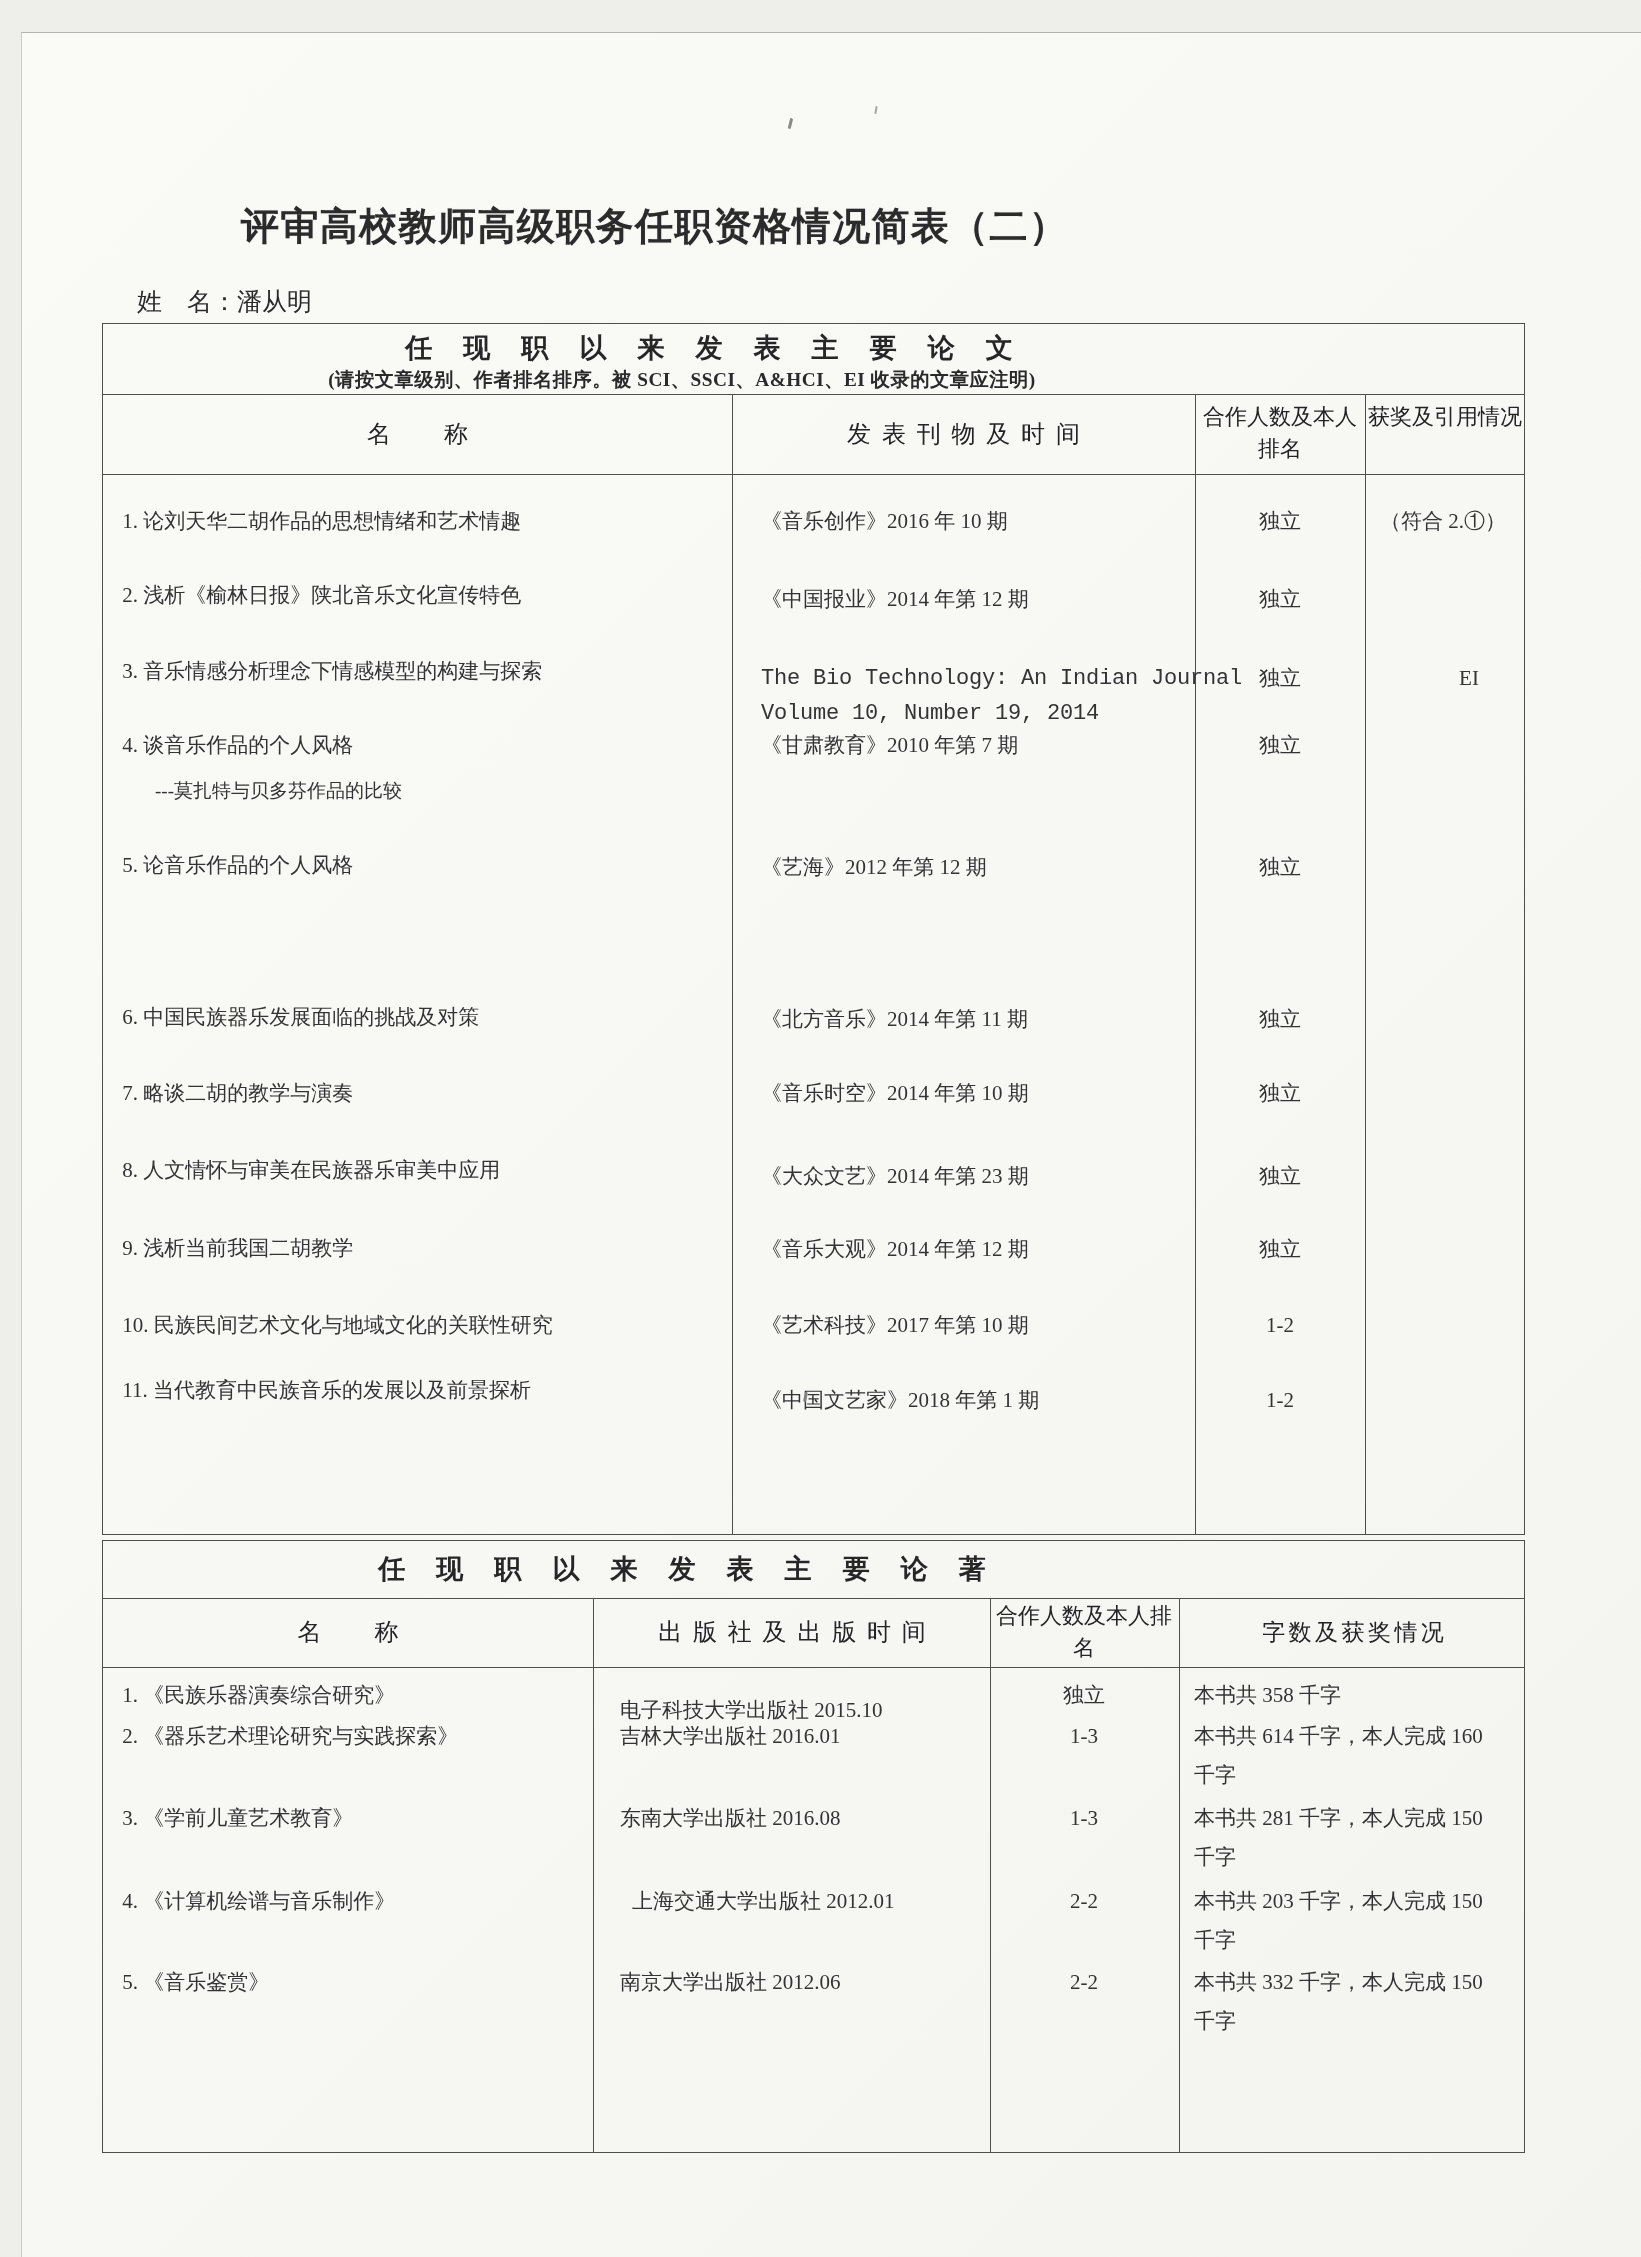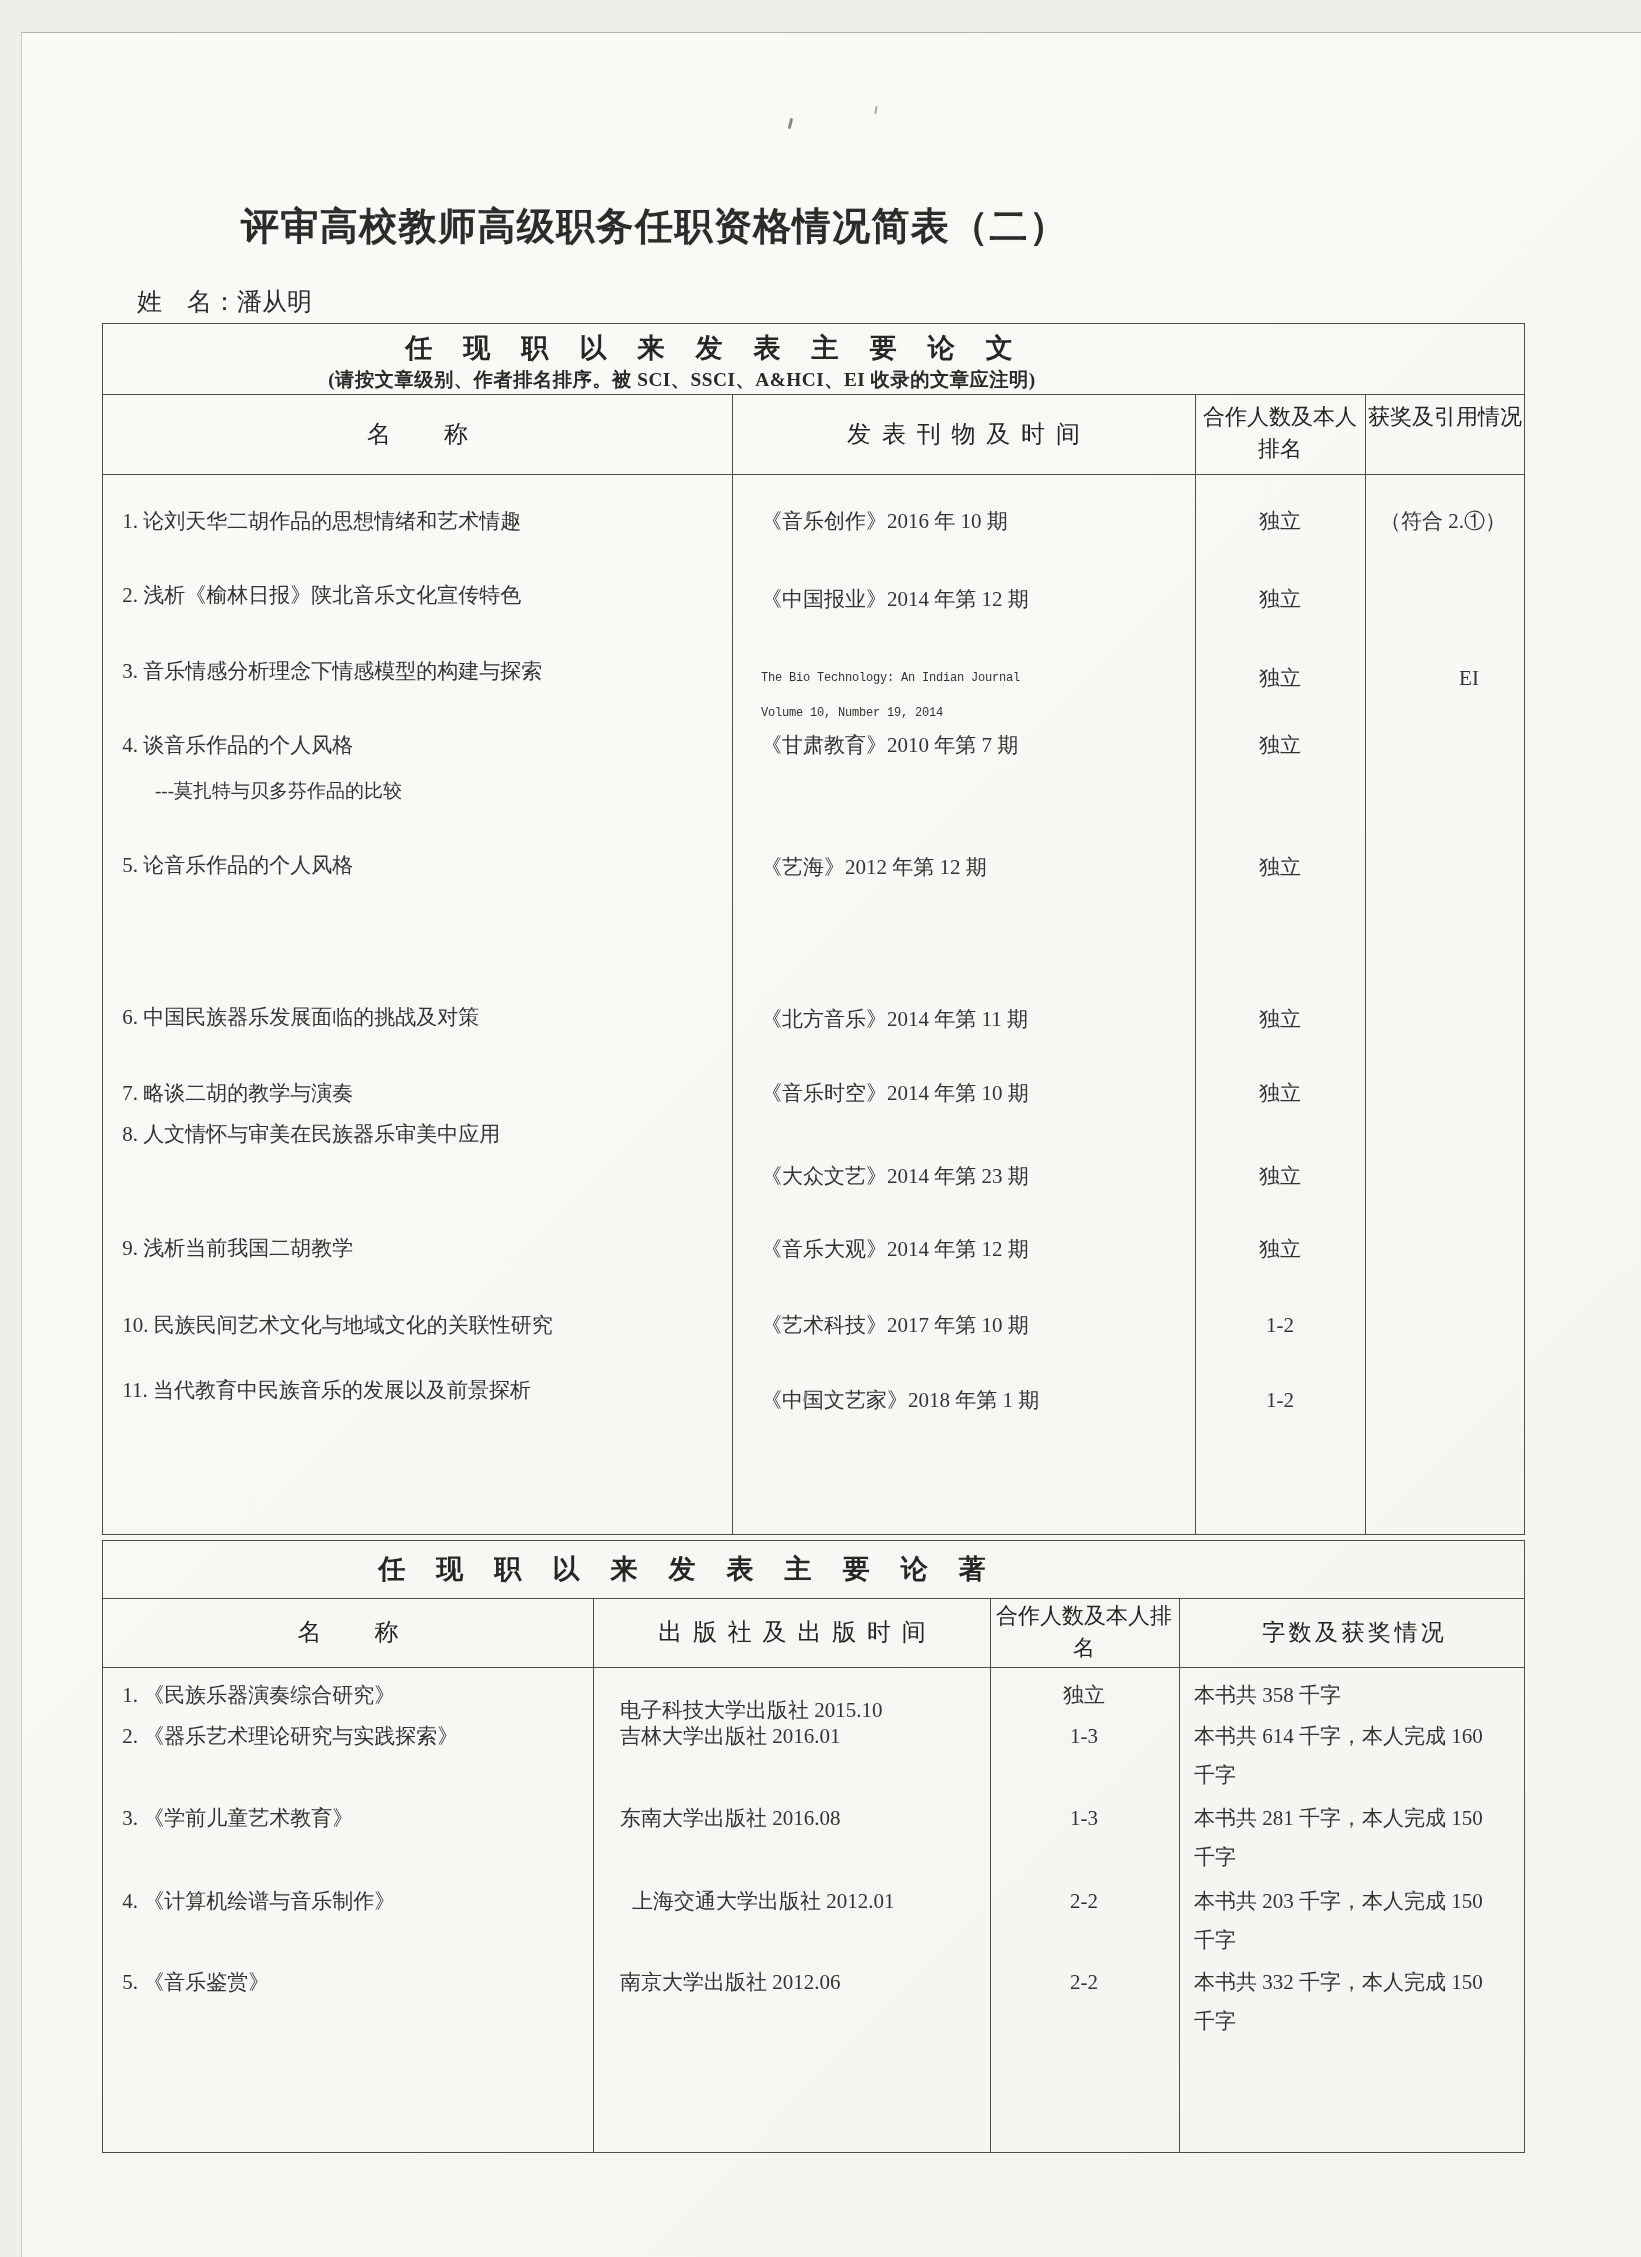--- a/index.html
+++ b/index.html
@@ -49,21 +49,21 @@
   .ls-name{letter-spacing:2.2em;padding-left:2.2em;white-space:nowrap;}
   .ls-mid{letter-spacing:.45em;padding-left:.45em;white-space:nowrap;}
   .ls-tight{letter-spacing:.15em;padding-left:.15em;white-space:nowrap;}
   .e{
     position:absolute;font-size:21px;line-height:31px;
     white-space:nowrap;color:#333;
   }
   .ctr{text-align:center;}
   .mono{
     font-family:"Liberation Mono","DejaVu Sans Mono",monospace;
-    font-size:12px;letter-spacing:-0.2px;
+    font-size:22px;letter-spacing:-0.2px;
   }
   .wrap{white-space:normal;line-height:39px;}
   .speck{position:absolute;background:#8a8a86;border-radius:1.9px;}
 </style>
 </head>
 <body>
 
 <div class="paper-sheet"></div>
 
 <div class="doc-title">评审高校教师高级职务任职资格情况简表（二）</div>
@@ -111,21 +111,21 @@
   <div class="e ctr" style="left:1092px;width:170px;top:528px;">独立</div>
 
   <div class="e" style="left:19.3px;top:678px;">6. 中国民族器乐发展面临的挑战及对策</div>
   <div class="e" style="left:658px;top:680px;">《北方音乐》2014 年第 11 期</div>
   <div class="e ctr" style="left:1092px;width:170px;top:680px;">独立</div>
 
   <div class="e" style="left:19.3px;top:754px;">7. 略谈二胡的教学与演奏</div>
   <div class="e" style="left:658px;top:754px;">《音乐时空》2014 年第 10 期</div>
   <div class="e ctr" style="left:1092px;width:170px;top:754px;">独立</div>
 
-  <div class="e" style="left:19.3px;top:795px;">8. 人文情怀与审美在民族器乐审美中应用</div>
+  <div class="e" style="left:19.3px;top:831px;">8. 人文情怀与审美在民族器乐审美中应用</div>
   <div class="e" style="left:658px;top:837px;">《大众文艺》2014 年第 23 期</div>
   <div class="e ctr" style="left:1092px;width:170px;top:837px;">独立</div>
 
   <div class="e" style="left:19.3px;top:909px;">9. 浅析当前我国二胡教学</div>
   <div class="e" style="left:658px;top:910px;">《音乐大观》2014 年第 12 期</div>
   <div class="e ctr" style="left:1092px;width:170px;top:910px;">独立</div>
 
   <div class="e" style="left:19.3px;top:986px;">10. 民族民间艺术文化与地域文化的关联性研究</div>
   <div class="e" style="left:658px;top:986px;">《艺术科技》2017 年第 10 期</div>
   <div class="e ctr" style="left:1092px;width:170px;top:986px;">1-2</div>

